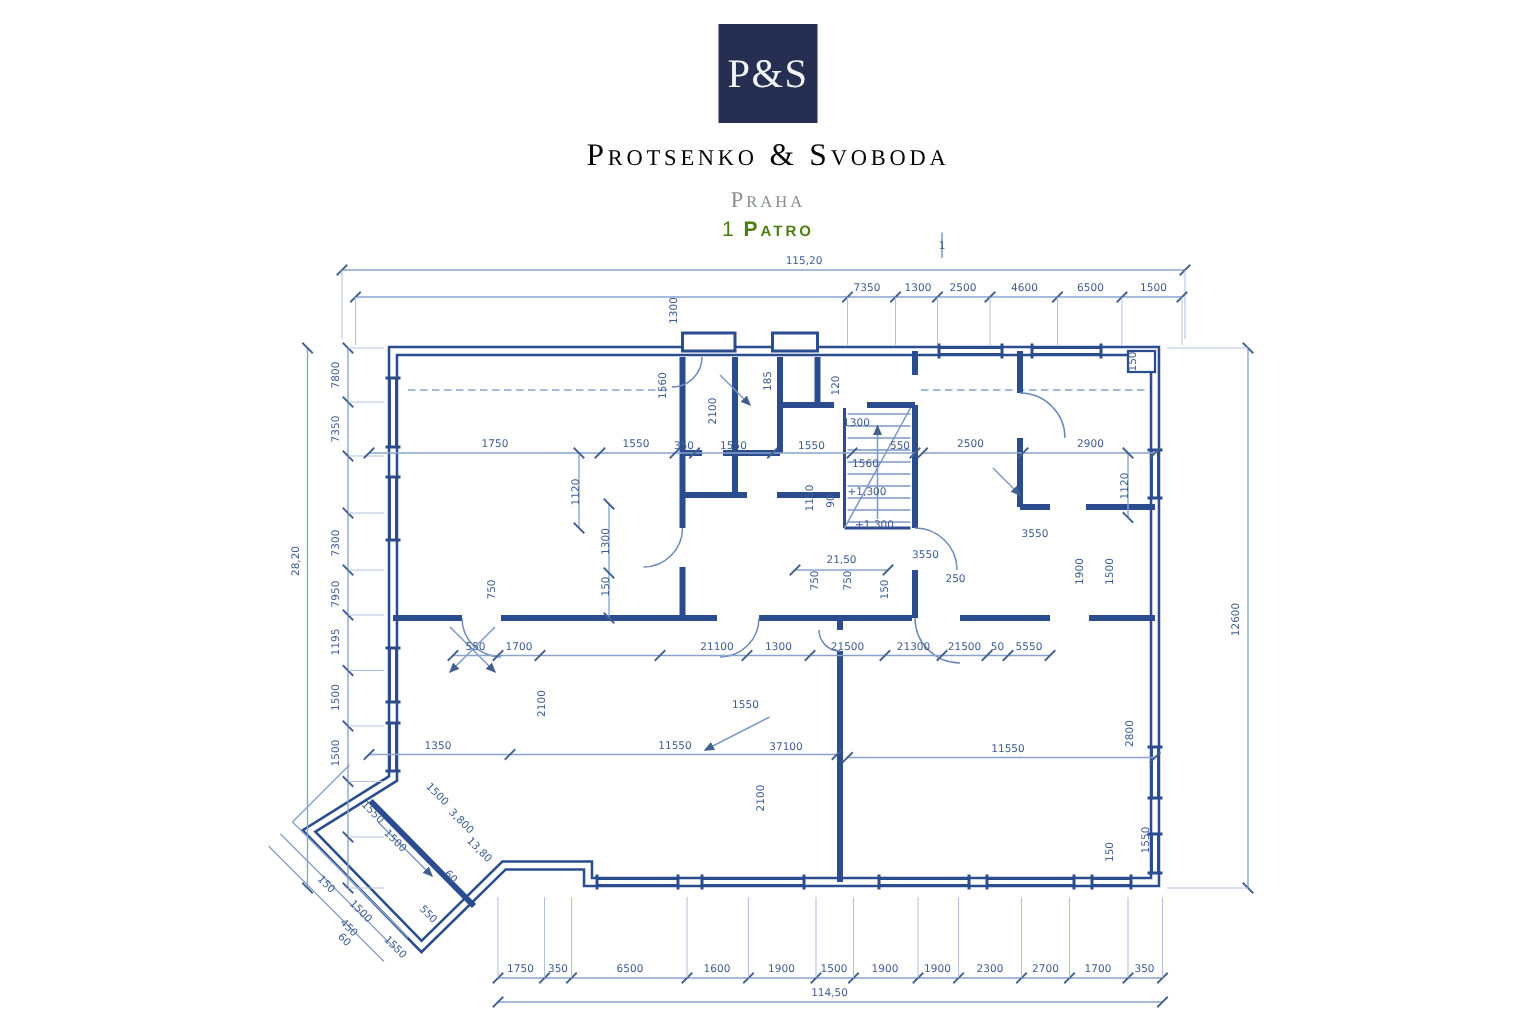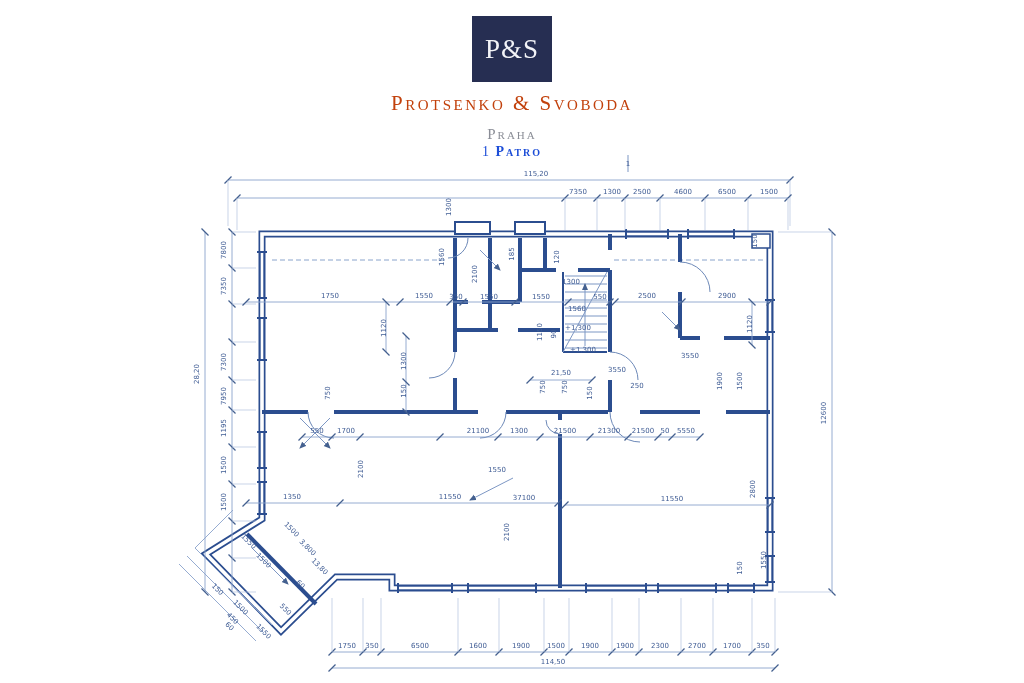--- a/index.html
+++ b/index.html
@@ -1,27 +1,27 @@
 <!DOCTYPE html>
 <html><head>
 <meta charset="utf-8">
 <style>
   html,body{margin:0;padding:0;background:#ffffff;}
   .stage{position:relative;width:1024px;height:683px;background:#fff;overflow:hidden;
          font-family:"Liberation Sans",sans-serif;}
   .brand{position:absolute;top:16px;left:0;right:0;text-align:center;}
-  .logo-square{width:80px;height:66px;margin:0 auto;background:#262e52;
+  .logo-square{width:66px;height:66px;margin:0 auto;background:#262e52;
                display:flex;align-items:center;justify-content:center;}
   .logo-square span{color:#f2f3f7;font-family:"Liberation Serif",serif;font-size:27px;letter-spacing:1px;}
   .brand-name{margin-top:9px;font-family:"Liberation Serif",serif;font-variant:small-caps;
-              font-size:21px;letter-spacing:2.5px;color:#c2410c;}
+              font-size:21px;letter-spacing:2.5px;color:#000000;}
   .brand-city{margin-top:10px;font-family:"Liberation Serif",serif;font-variant:small-caps;
               font-size:15px;letter-spacing:2px;color:#8a8d96;}
-  .brand-floor{margin-top:1px;font-family:Liberation Serif, serif;font-size:14px;
-               color:#1d4ed8;letter-spacing:1.5px;}
+  .brand-floor{margin-top:1px;font-family:Liberation Sans, sans-serif;font-size:14px;
+               color:#4d7c0f;letter-spacing:1.5px;}
   .brand-floor .num{font-weight:400;margin-right:5px;}
   .brand-floor .lbl{font-weight:700;font-variant:small-caps;letter-spacing:2px;}
   svg{position:absolute;top:0;left:0;}
   .wallO{stroke:#2b4d8f;stroke-width:7;fill:none;stroke-linejoin:miter;}
   .wallI{stroke:#ffffff;stroke-width:3.6;fill:none;stroke-linejoin:miter;}
   .iwall{stroke:#2b4d8f;stroke-width:4;}
   .iwall2{stroke:#2b4d8f;stroke-width:2;}
   .thin{stroke:#7d97c4;stroke-width:1;fill:none;}
   .thind{stroke:#8aa4cc;stroke-width:1;fill:none;stroke-dasharray:5 3;}
   .glz{stroke:#2b4d8f;stroke-width:0.9;}

